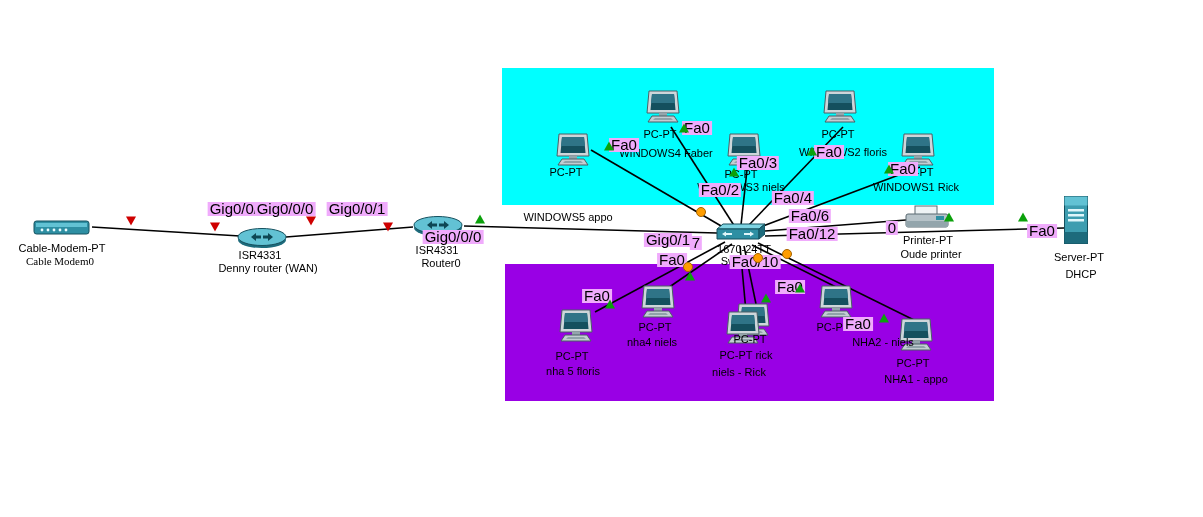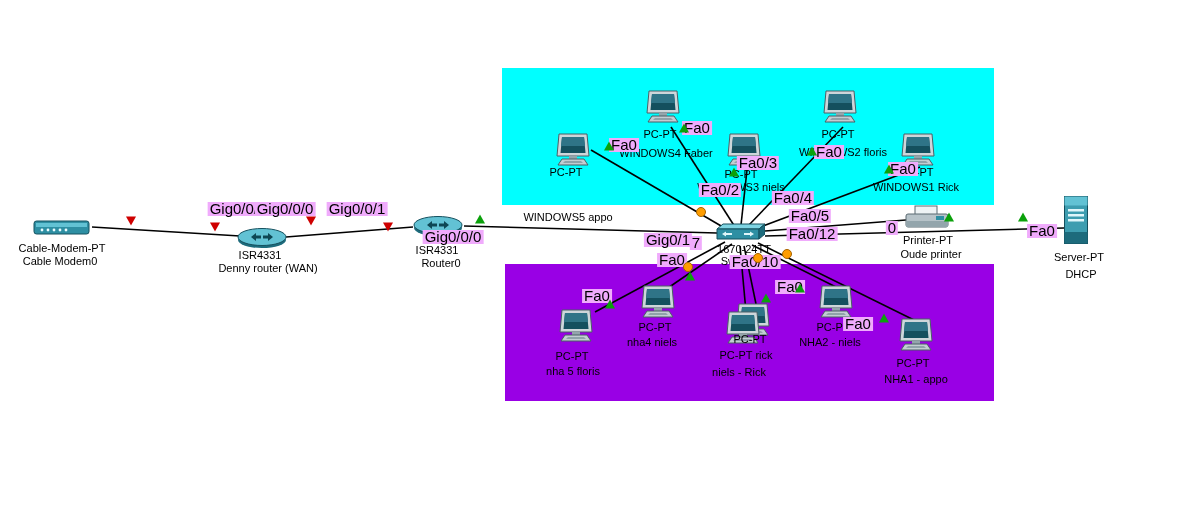--- a/index.html
+++ b/index.html
@@ -46,21 +46,21 @@
     <div class="device-icon" style="left: 33px; top: 217px; width: 58px; height: 20px;"><svg width="58" height="20" viewBox="0 0 58 20">
         <rect x="1" y="4" width="55" height="13" rx="2.5" fill="#2e8fa3" stroke="#14505e"></rect>
         <rect x="3" y="6" width="51" height="4" fill="#62c2d4"></rect>
         <circle cx="9" cy="13" r="1.4" fill="#eafcff"></circle>
         <circle cx="15" cy="13" r="1.4" fill="#eafcff"></circle>
         <circle cx="21" cy="13" r="1.4" fill="#eafcff"></circle>
         <circle cx="27" cy="13" r="1.4" fill="#eafcff"></circle>
         <circle cx="33" cy="13" r="1.4" fill="#eafcff"></circle>
       </svg></div>
     <div class="devlabel" style="left: 62px; top: 248px;">Cable-Modem-PT</div>
-    <div class="devlabel" style="left: 60px; top: 261px;">Cable Modem0</div>
+    <div class="devlabel" style="left: 60px; top: 261px; font-family: Liberation Serif, serif;">Cable Modem0</div>
     <div class="device-icon" style="left: 237px; top: 227px; width: 50px; height: 22px;"><svg width="50" height="22" viewBox="0 0 50 22">
         <ellipse cx="25" cy="13" rx="24" ry="8" fill="#1d6b7c"></ellipse>
         <ellipse cx="25" cy="10" rx="24" ry="8.5" fill="#62c2d4" stroke="#14505e"></ellipse>
         <path d="M14 10 L19 6 L19 8.5 L24 8.5 L24 11.5 L19 11.5 L19 14 Z" fill="#0e4754"></path>
         <path d="M36 10 L31 6 L31 8.5 L26 8.5 L26 11.5 L31 11.5 L31 14 Z" fill="#0e4754"></path>
       </svg></div>
     <div class="devlabel" style="left: 260px; top: 255px;">ISR4331</div>
     <div class="devlabel" style="left: 268px; top: 268px;">Denny router (WAN)</div>
     <div class="device-icon" style="left: 413px; top: 215px; width: 50px; height: 22px;"><svg width="50" height="22" viewBox="0 0 50 22">
         <ellipse cx="25" cy="13" rx="24" ry="8" fill="#1d6b7c"></ellipse>
@@ -171,21 +171,21 @@
     <div class="devlabel" style="left: 739px; top: 372px;">niels - Rick</div>
     <div class="device-icon" style="left: 816px; top: 285px; width: 40px; height: 38px;"><svg width="40" height="38" viewBox="0 0 40 38">
         <polygon points="6,1 34,1 36,23 4,23" fill="#cdd6da" stroke="#4a5f66"></polygon>
         <polygon points="9,4 31,4 32.5,20 7.5,20" fill="#14505e"></polygon>
         <polygon points="9,4 31,4 32,13 8,13" fill="#2f7487"></polygon>
         <rect x="16" y="23" width="8" height="3" fill="#93a5ac"></rect>
         <polygon points="9,26 31,26 35,32 5,32" fill="#c2cdd2" stroke="#4a5f66"></polygon>
         <polygon points="12,28 28,28 30,30 10,30" fill="#8fa2a9"></polygon>
       </svg></div>
     <div class="devlabel" style="left: 833px; top: 327px;">PC-PT</div>
-    <div class="devlabel" style="left: 830px; top: 342px;">NHA2 - niels</div>
+    <div class="devlabel" style="left: 883px; top: 342px;">NHA2 - niels</div>
     <div class="device-icon" style="left: 896px; top: 318px; width: 40px; height: 38px;"><svg width="40" height="38" viewBox="0 0 40 38">
         <polygon points="6,1 34,1 36,23 4,23" fill="#cdd6da" stroke="#4a5f66"></polygon>
         <polygon points="9,4 31,4 32.5,20 7.5,20" fill="#14505e"></polygon>
         <polygon points="9,4 31,4 32,13 8,13" fill="#2f7487"></polygon>
         <rect x="16" y="23" width="8" height="3" fill="#93a5ac"></rect>
         <polygon points="9,26 31,26 35,32 5,32" fill="#c2cdd2" stroke="#4a5f66"></polygon>
         <polygon points="12,28 28,28 30,30 10,30" fill="#8fa2a9"></polygon>
       </svg></div>
     <div class="devlabel" style="left: 913px; top: 363px;">PC-PT</div>
     <div class="devlabel" style="left: 916px; top: 379px;">NHA1 - appo</div>
@@ -209,21 +209,21 @@
     <div class="devlabel" style="left: 1081px; top: 274px;">DHCP</div>
     <div class="portlabel" style="left: 238px; top: 209px;">Gig0/0/1</div>
     <div class="portlabel" style="left: 285px; top: 209px;">Gig0/0/0</div>
     <div class="portlabel" style="left: 357px; top: 209px;">Gig0/0/1</div>
     <div class="portlabel" style="left: 453px; top: 237px;">Gig0/0/0</div>
     <div class="portlabel" style="left: 668px; top: 240px;">Gig0/1</div>
     <div class="portlabel" style="left: 696px; top: 243px;">7</div>
     <div class="portlabel" style="left: 720px; top: 190px;">Fa0/2</div>
     <div class="portlabel" style="left: 758px; top: 163px;">Fa0/3</div>
     <div class="portlabel" style="left: 793px; top: 198px;">Fa0/4</div>
-    <div class="portlabel" style="left: 810px; top: 216px;">Fa0/5</div>
+    <div class="portlabel" style="left: 810px; top: 216px;">Fa0/6</div>
     <div class="portlabel" style="left: 812px; top: 234px;">Fa0/12</div>
     <div class="portlabel" style="left: 755px; top: 262px;">Fa0/10</div>
     <div class="portlabel" style="left: 672px; top: 260px;">Fa0</div>
     <div class="portlabel" style="left: 892px; top: 228px;">0</div>
     <div class="portlabel" style="left: 624px; top: 145px;">Fa0</div>
     <div class="portlabel" style="left: 697px; top: 128px;">Fa0</div>
     <div class="portlabel" style="left: 829px; top: 152px;">Fa0</div>
     <div class="portlabel" style="left: 903px; top: 169px;">Fa0</div>
     <div class="portlabel" style="left: 597px; top: 296px;">Fa0</div>
     <div class="portlabel" style="left: 790px; top: 287px;">Fa0</div>

